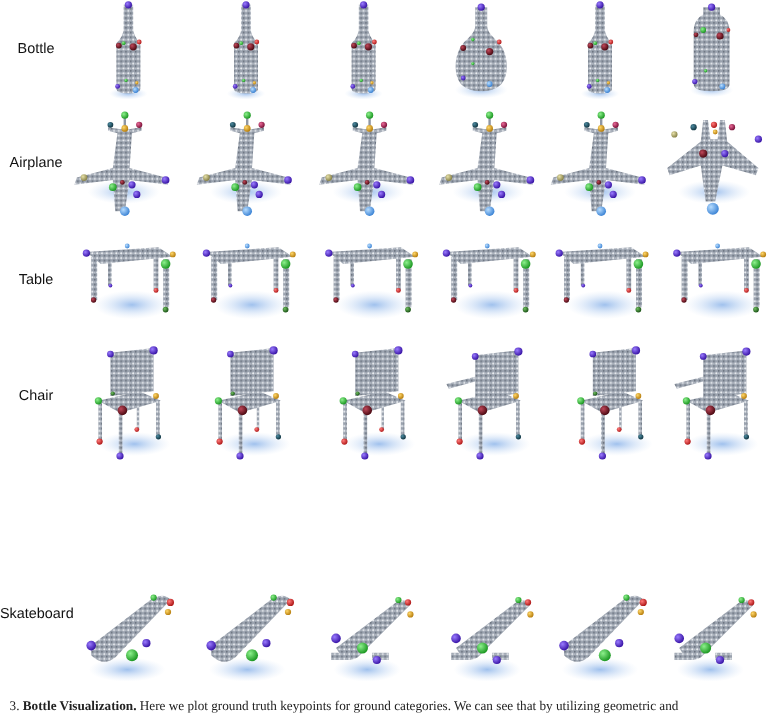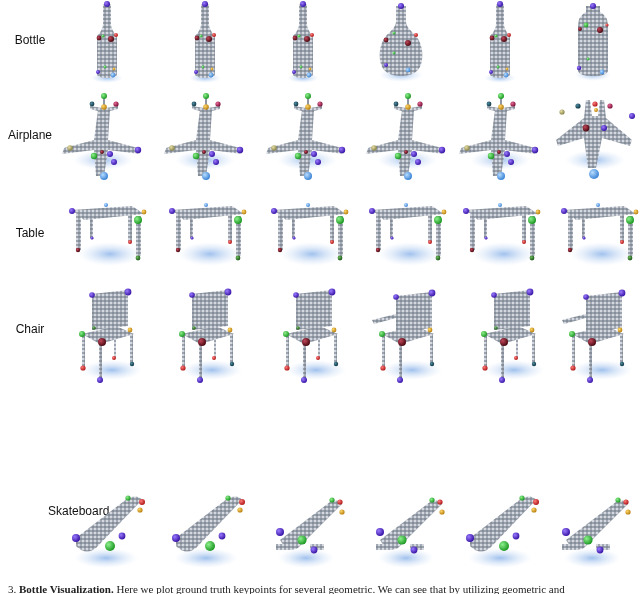--- a/index.html
+++ b/index.html
@@ -360,21 +360,21 @@
       </div>
     <div class="cell" style="left:556px;top:0;height:108px;">
         <svg viewBox="0 0 90 108">
           <use href="#chair-arm"></use>
         </svg>
       </div>
   </div>
 
 
   <div class="row" style="top:488px;height:90px;">
-    <div class="row-label" style="top:16px;padding-left:48px;">Skateboard</div>
+    <div class="row-label" style="top:16px;">Skateboard</div>
     <div class="cell" style="left:66px;top:0;height:90px;">
         <svg viewBox="0 0 90 90">
           <use href="#skateboard"></use>
         </svg>
       </div>
     <div class="cell" style="left:166px;top:0;height:90px;">
         <svg viewBox="0 0 90 90">
           <use href="#skateboard"></use>
         </svg>
       </div>
@@ -397,14 +397,14 @@
         <svg viewBox="0 0 90 90">
           <use href="#skateboard-truck"></use>
         </svg>
       </div>
   </div>
 </div>
 
 <div class="caption">
   <span>3.</span>
   <b>Bottle Visualization.</b>
-  <span>Here we plot ground truth keypoints for several geometric. We can see that by utilizing geometric and</span>
+  <span>Here we plot ground truth keypoints for ground categories. We can see that by utilizing geometric and</span>
 </div>
 
 </body></html>

